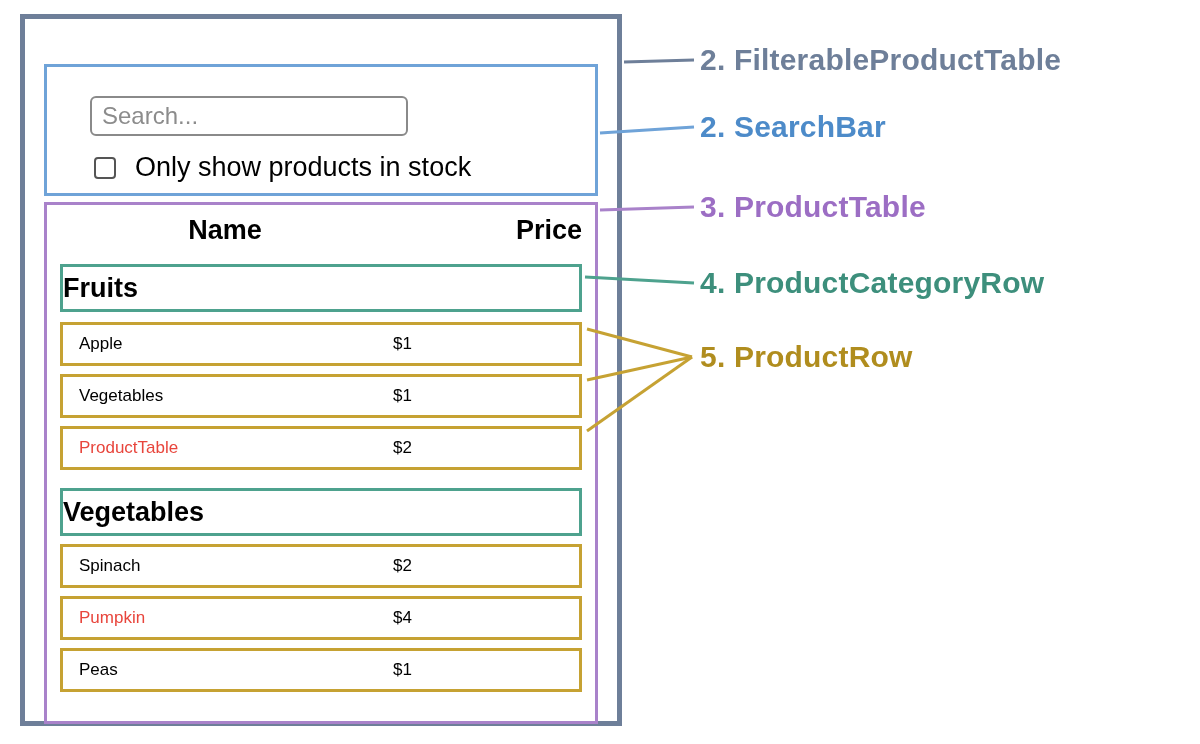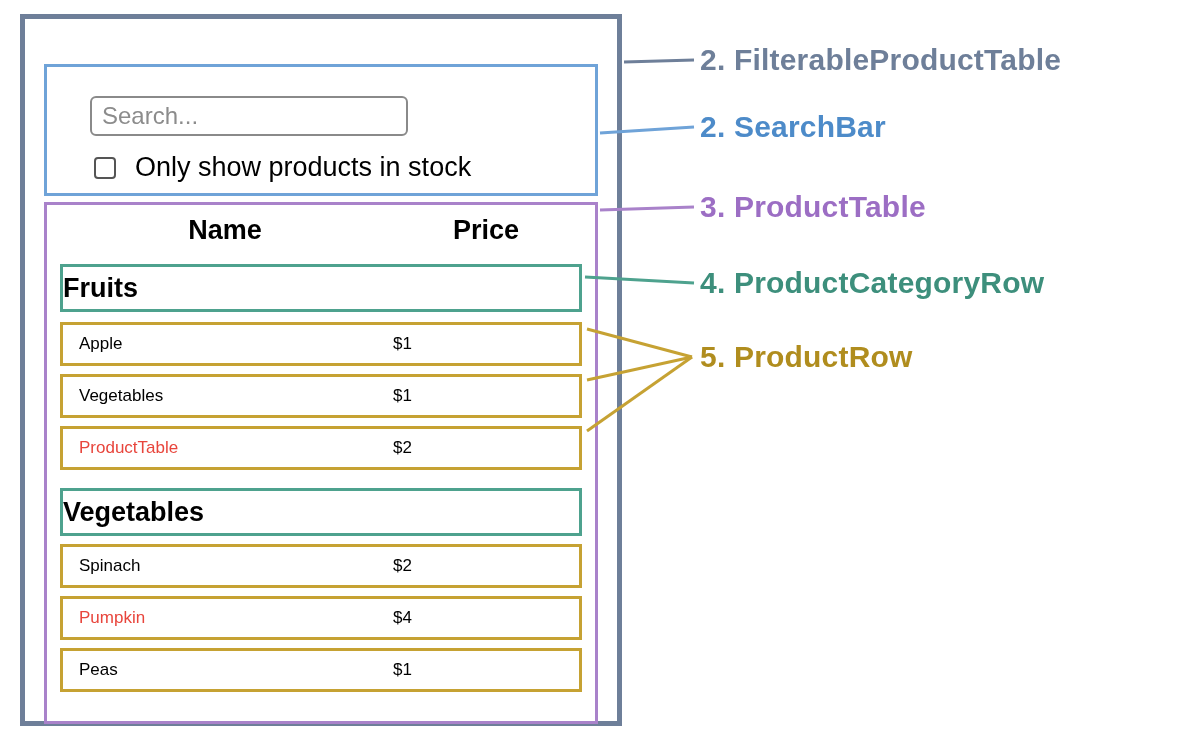--- a/index.html
+++ b/index.html
@@ -73,21 +73,21 @@
   .pt-header {
     display: grid;
     grid-template-columns: 330px 1fr;
     height: 34px;
     align-items: center;
     font-weight: bold;
     font-size: 27px;
     color: #000;
   }
   .pt-header .name-h { text-align: center; }
-  .pt-header .price-h { text-align: center; }
+  .pt-header .price-h { text-align: right; }
 
   
   .category-row {
     margin-top: 17px;
     height: 48px;
     border: 3px solid var(--product-category-row, #4ea28e);
     display: flex; align-items: center; justify-content: flex-start;
     font-weight: bold; font-size: 27px; color: #000;
   }
   .category-row.second { margin-top: 18px; }

